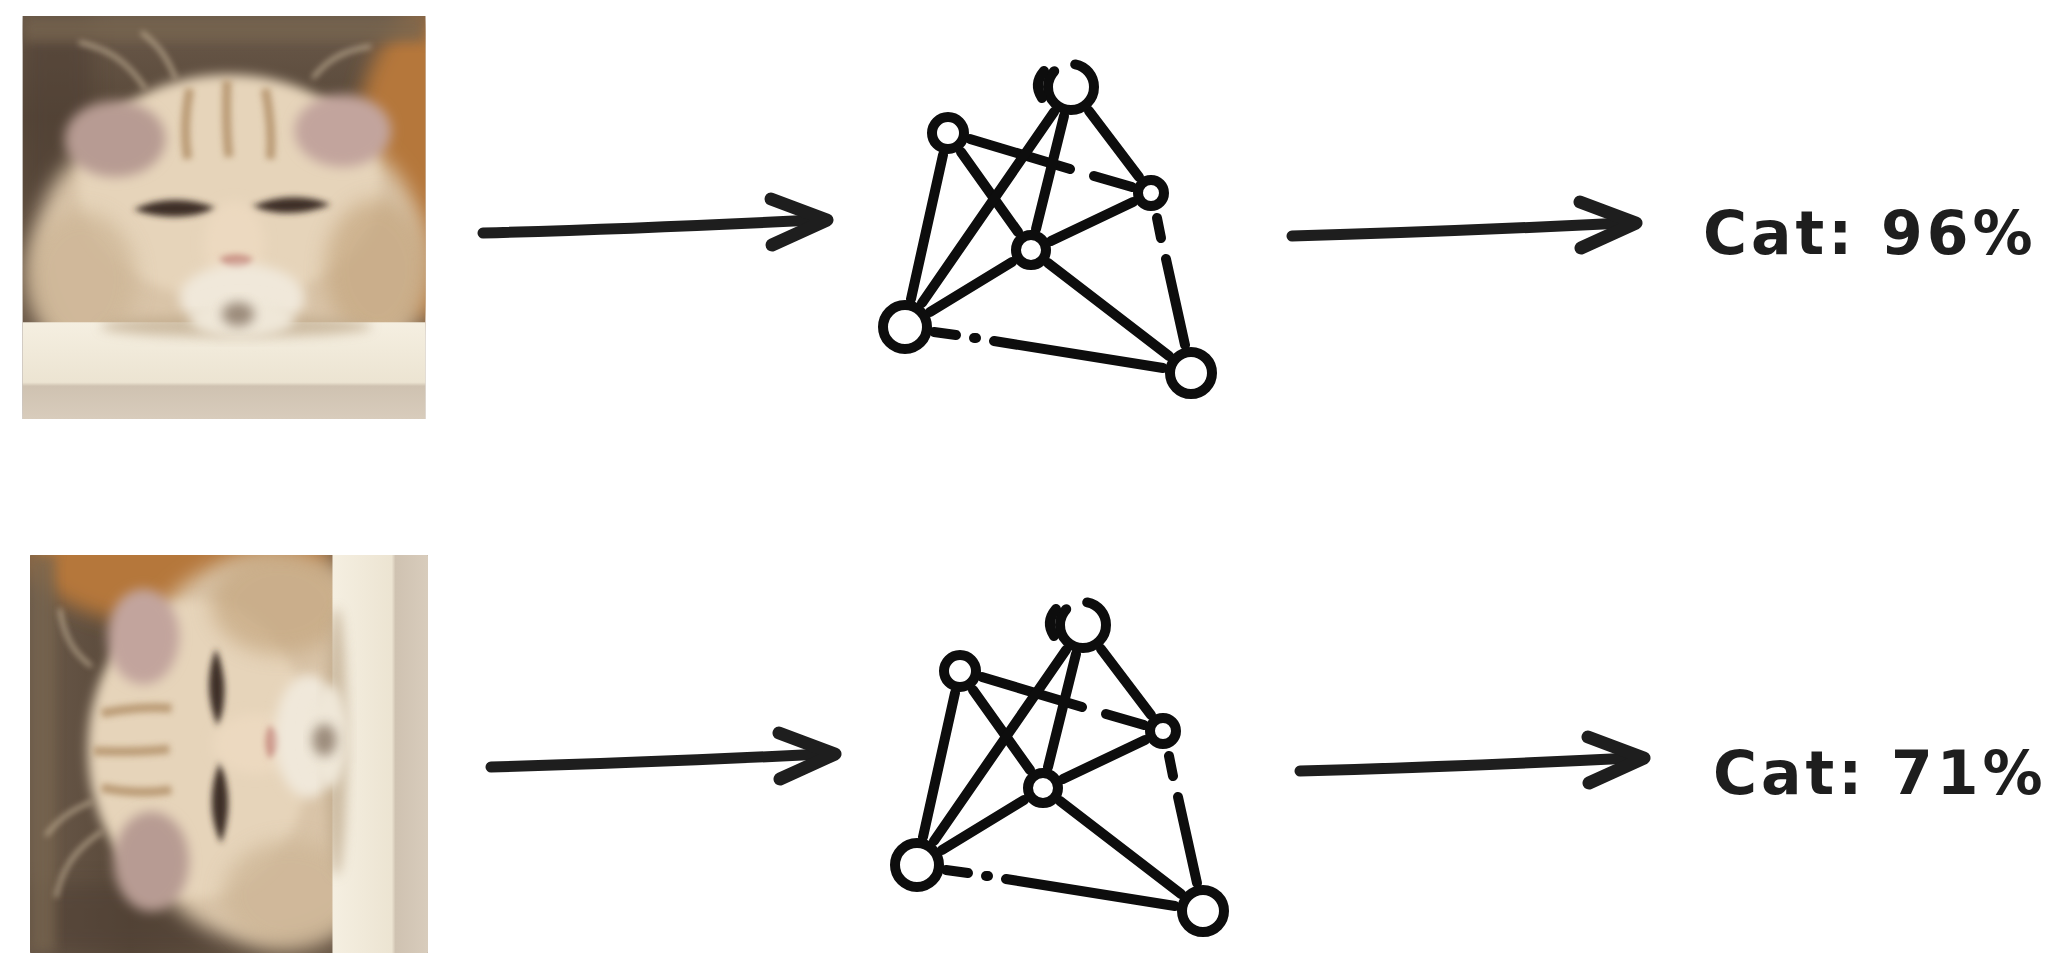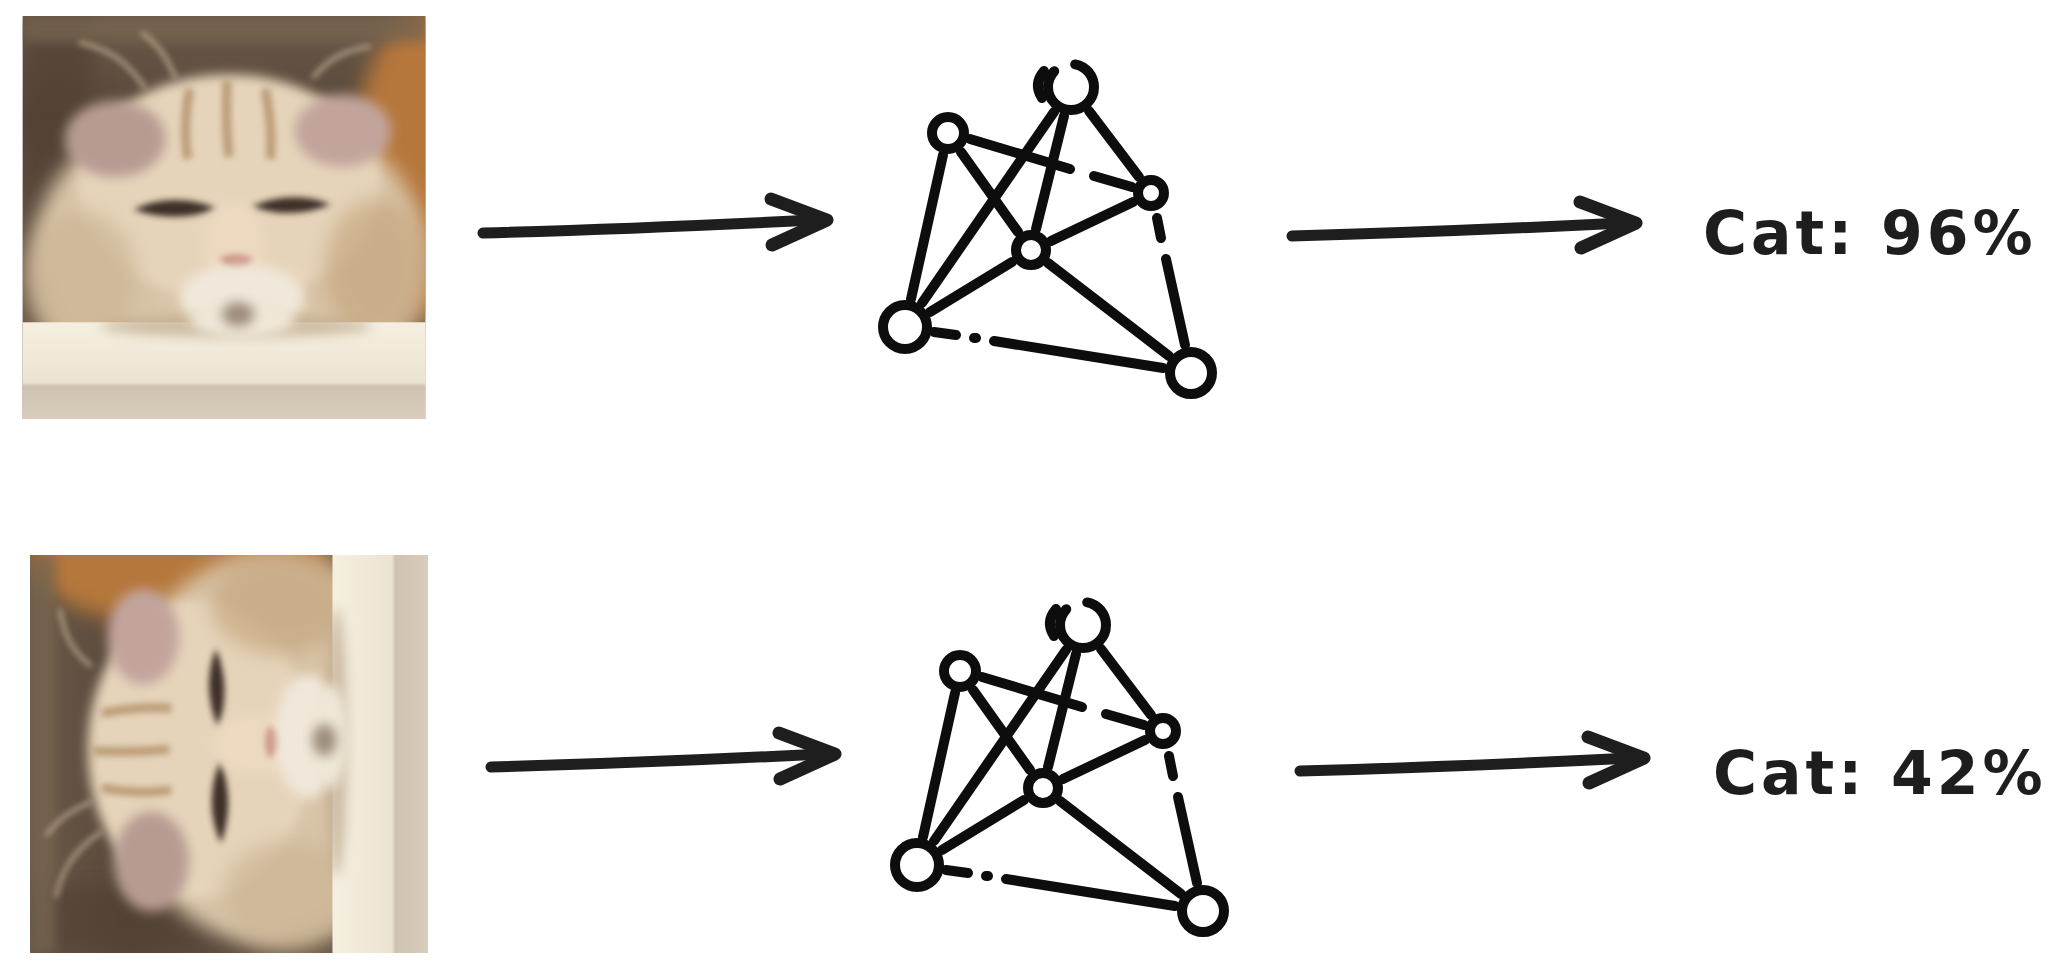--- a/index.html
+++ b/index.html
@@ -162,16 +162,16 @@
     </div>
     <svg class="abs arrow-svg pos-a3" viewBox="0 0 370 64">
         <use href="#arrow"></use>
       </svg>
     <svg class="abs nn-svg pos-nn2" viewBox="0 0 346 368">
         <use href="#nn-icon"></use>
       </svg>
     <svg class="abs arrow-svg pos-a4" viewBox="0 0 370 64">
         <use href="#arrow"></use>
       </svg>
-    <div class="abs pred pos-t2">Cat: 42%</div>
+    <div class="abs pred pos-t2">Cat: 71%</div>
   </div>
 
 </div>
 
 </body></html>

